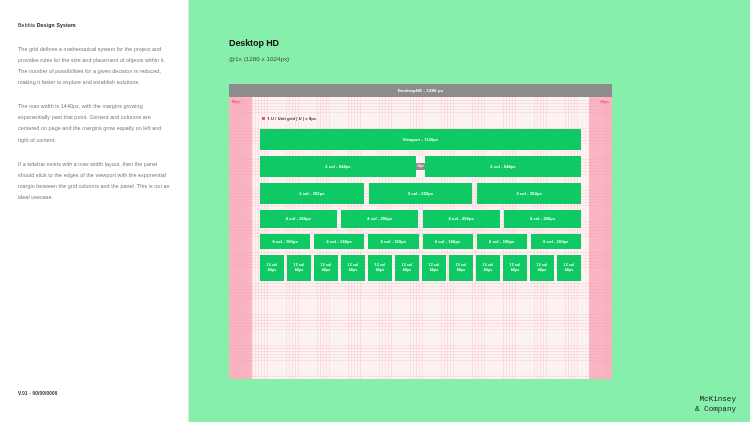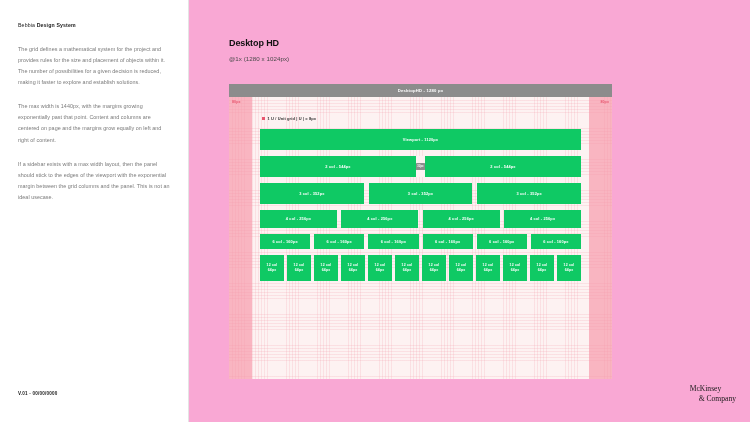--- a/index.html
+++ b/index.html
@@ -33,21 +33,21 @@
     position:absolute;left:18px;bottom:26px;
     font-size:4.6px;font-weight:700;color:#1a1a1a;letter-spacing:.2px;
   }
 
   
   .vsep{position:absolute;left:188px;top:0;width:1px;height:422px;background:#e4e4e4;}
 
   
   .right-col{
     position:absolute;left:189px;top:0;width:561px;height:422px;
-    background:#f9a8d4;
+    background:#86efac;
   }
   .canvas-head{position:absolute;left:40px;top:38px;}
   .canvas-title{font-size:9px;font-weight:700;color:#111;margin:0 0 7px 0;letter-spacing:-.1px;}
   .canvas-sub{font-size:6.2px;color:#4a4a4a;margin:0;letter-spacing:.05px;}
 
   
   .artboard{
     position:absolute;left:40px;top:84px;width:383px;height:295px;
     background:#fdf0f1;
   }
@@ -121,23 +121,23 @@
     flex:0 0 9px;background:#fdf2f2;display:flex;align-items:center;justify-content:center;
     position:relative;
   }
   .gut-chip{
     background:#8c8c8c;color:#fff;font-size:2.6px;font-weight:700;
     padding:2px 1px;border-radius:.5px;letter-spacing:.1px;
   }
 
   
   .logo{
-    position:absolute;right:14px;bottom:18px;
-    font-family:Liberation Serif, serif;
-    font-size:7.6px;color:#1a1a1a;line-height:1.32;text-align:left;
+    position:absolute;right:14px;bottom:8px;
+    font-family:Liberation Mono, monospace;
+    font-size:7.6px;color:#1a1a1a;line-height:1.32;text-align:right;
   }
   .logo .l2{display:block;padding-left:9px;}
 </style>
 </head>
 <body>
 
 <div class="page">
 
   <div class="left-col">
     <div class="eyebrow">

